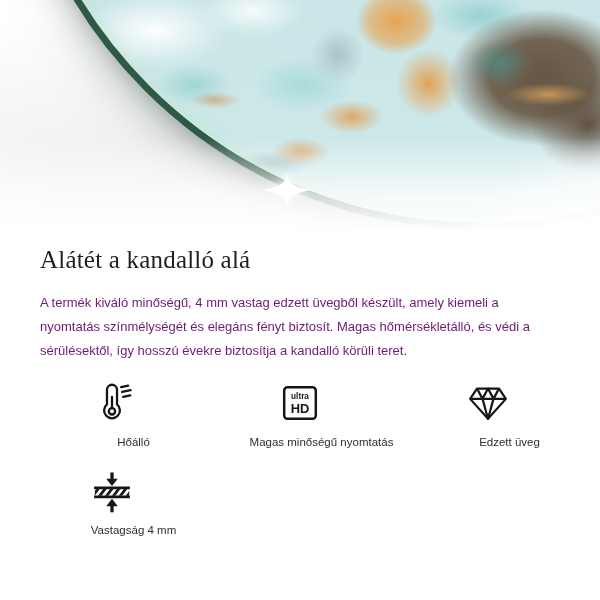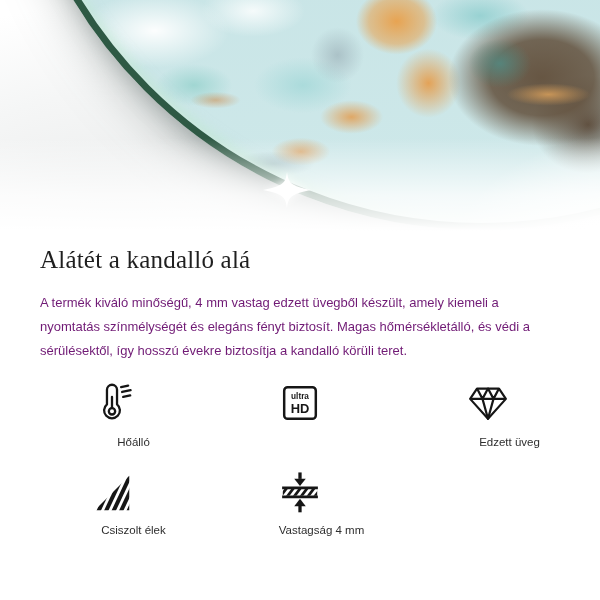--- a/index.html
+++ b/index.html
@@ -101,54 +101,36 @@
     </div>
 
     <div class="feature">
       <div class="icon-box">
         <svg class="icon-svg" width="44" height="44" viewBox="0 0 32 32" stroke-linejoin="round">
           <rect x="4.5" y="4.5" width="23" height="23" rx="2.5" stroke-width="1.8"></rect>
           <text class="hd-text" x="16" y="13.4" font-size="6" font-weight="700">ultra</text>
           <text class="hd-text" x="16" y="23.2" font-size="9.4" font-weight="800">HD</text>
         </svg>
       </div>
+      <span class="label">Magas minőségű nyomtatás</span>
     </div>
 
 
     <div class="feature">
       <div class="icon-box">
         <svg class="icon-svg" width="44" height="44" viewBox="0 0 32 32" stroke-linejoin="round">
           <path d="M8 5.5 H24 L29 13 L16 27.5 L3 13 Z"></path>
           <line x1="3" y1="13" x2="29" y2="13"></line>
           <path d="M8 5.5 L12 13 L16 5.5 L20 13 L24 5.5"></path>
           <path d="M12 13 L16 27.5 L20 13"></path>
         </svg>
       </div>
       <span class="label">Edzett üveg</span>
     </div>
 
-    <div class="feature">
-      <div class="icon-box">
-        <svg width="40" height="40" viewBox="0 0 32 32">
-          <defs>
-            <clipPath id="triClip">
-                <polygon points="2,30 30,30 30,2"></polygon>
-              </clipPath>
-          </defs>
-          <g clip-path="url(#triClip)" stroke="#161616" stroke-width="3.2">
-            <line x1="4" y1="33" x2="20" y2="-1"></line>
-            <line x1="10" y1="33" x2="26" y2="-1"></line>
-            <line x1="16" y1="33" x2="32" y2="-1"></line>
-            <line x1="22" y1="33" x2="38" y2="-1"></line>
-            <line x1="28" y1="33" x2="44" y2="-1"></line>
-          </g>
-        </svg>
-      </div>
-      <span class="label">Csiszolt élek</span>
-    </div>
 
     <div class="feature">
       <div class="icon-box">
         <svg width="44" height="44" viewBox="0 0 32 32">
           <defs>
             <clipPath id="barClip">
                 <rect x="3.5" y="14.6" width="25" height="4.8"></rect>
               </clipPath>
           </defs>
           <line x1="16" y1="2.5" x2="16" y2="7.2" stroke="#161616" stroke-width="2.4"></line>

